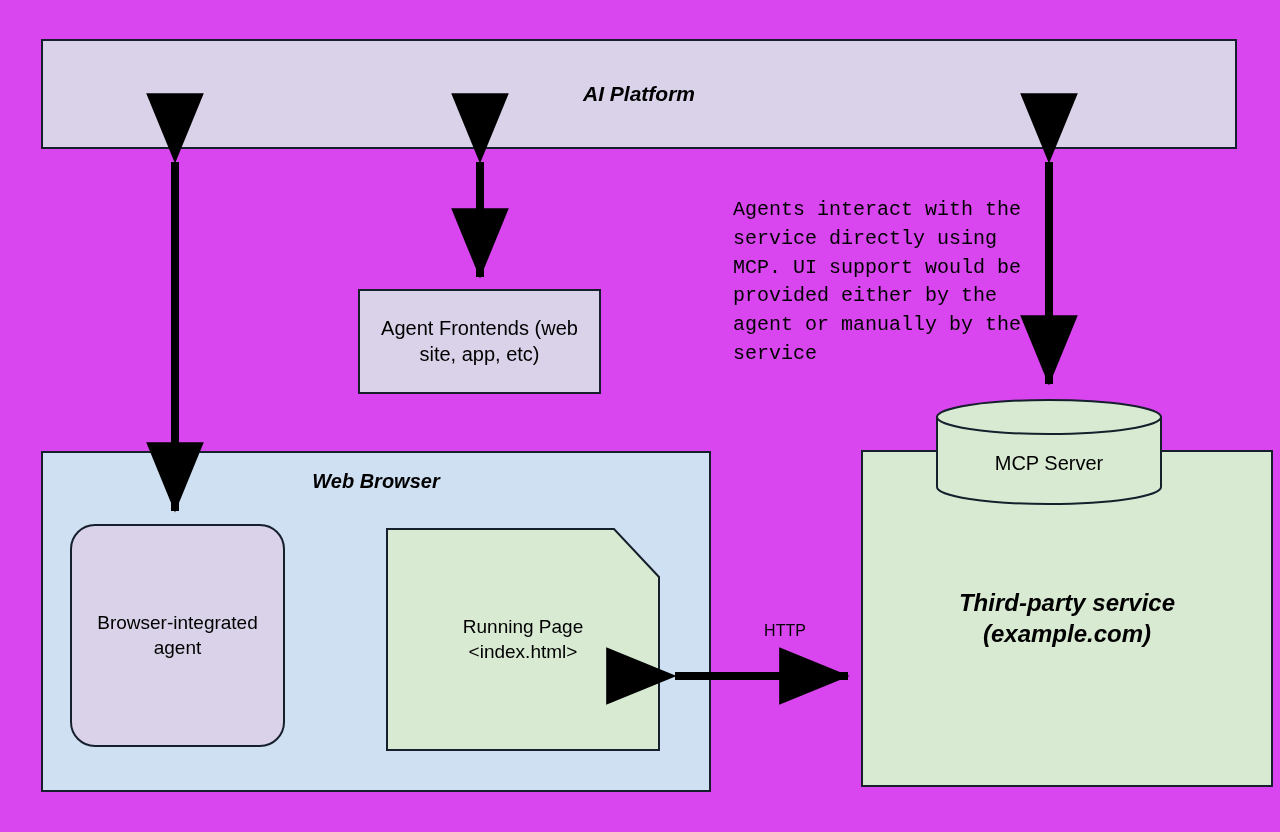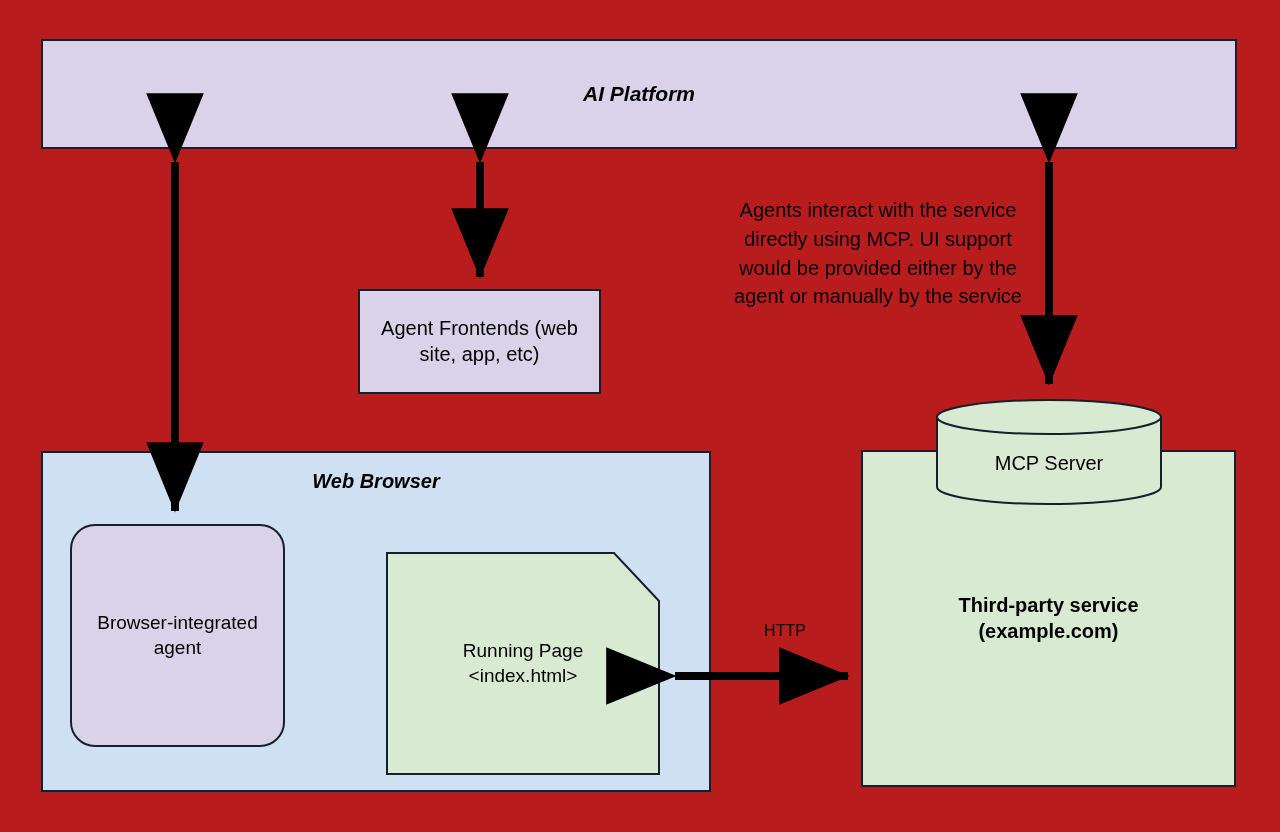--- a/index.html
+++ b/index.html
@@ -8,21 +8,21 @@
     background: #ffffff;
   }
   body {
     font-family: "Liberation Sans", sans-serif;
     color: #000000;
   }
   #canvas {
     position: relative;
     width: 1280px;
     height: 832px;
-    background: #b91c1c;
+    background: #d946ef;
     overflow: hidden;
   }
   .box {
     position: absolute;
     box-sizing: border-box;
     border: 2px solid #16202c;
     display: flex;
     align-items: center;
     justify-content: center;
     text-align: center;
@@ -80,21 +80,21 @@
     background: #d9d2e9;
     font-size: 19px;
     padding: 0 10px;
     border-radius: 25px;
   }
 
   
   #running-page-wrap {
     position: absolute;
     left: 386px;
-    top: 552px;
+    top: 528px;
     width: 274px;
     height: 223px;
     border-radius: 8px;
   }
   #running-page-wrap svg {
     position: absolute;
     left: 0;
     top: 0;
   }
   #running-page-label {
@@ -109,25 +109,26 @@
     text-align: center;
     font-size: 19px;
     line-height: 1.3;
     white-space: pre-line;
   }
 
   
   #third-party {
     left: 861px;
     top: 450px;
-    width: 375px;
+    width: 412px;
     height: 337px;
     background: #d9ead3;
-    font-size: 20px;
+    font-size: 24px;
     font-weight: bold;
+    font-style: italic;
   }
 
   
   #mcp-server-wrap {
     position: absolute;
     left: 936px;
     top: 399px;
     width: 226px;
     height: 106px;
   }
@@ -147,21 +148,22 @@
 
   
   #annotation {
     position: absolute;
     left: 733px;
     top: 196px;
     width: 290px;
     font-size: 20px;
     line-height: 1.44;
     white-space: pre-line;
-    text-align: center;
+    text-align: left;
+    font-family: Liberation Mono, monospace;
   }
 
   
   #http-label {
     position: absolute;
     left: 712px;
     top: 622px;
     width: 146px;
     text-align: center;
     font-size: 16px;

